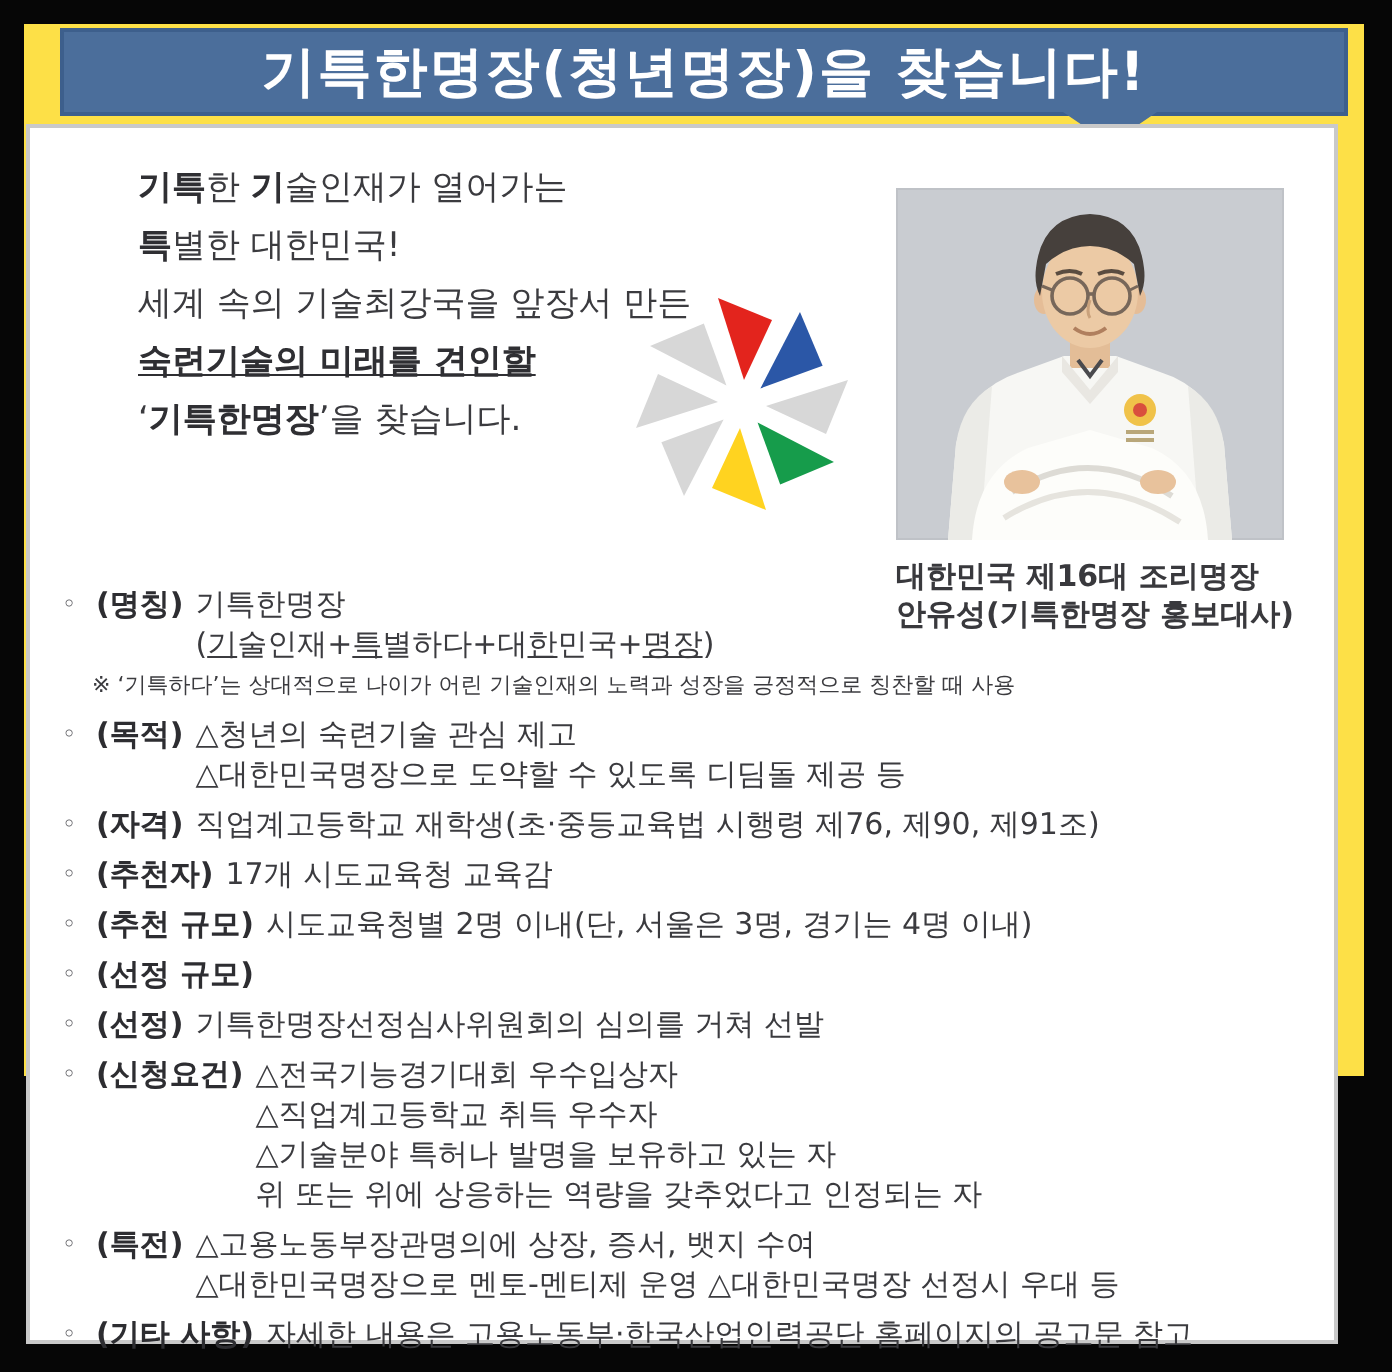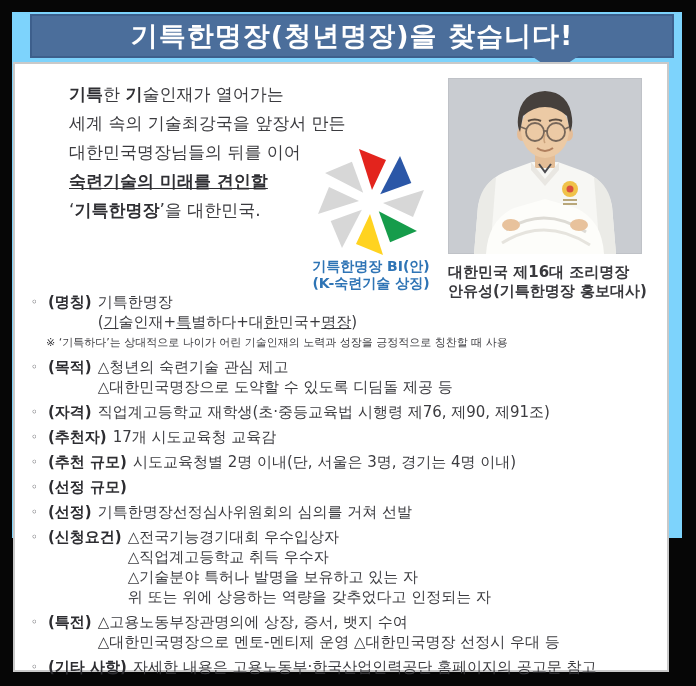--- a/index.html
+++ b/index.html
@@ -1,18 +1,18 @@
 <!DOCTYPE html>
 <html><head>
 <meta charset="utf-8">
 <style>
   html,body{margin:0;padding:0;background:#222;}
   *{box-sizing:border-box;}
   .frame{width:696px;height:686px;background:#060606;padding:12px 14px 12px 12px;position:relative;font-family:"DejaVu Sans","Liberation Sans",sans-serif;}
-  .page{position:relative;width:670px;height:526px;background:#7dd3fc;}
+  .page{position:relative;width:670px;height:526px;background:#fde047;}
 
   
   .header-bar{position:absolute;left:18px;top:2px;width:644px;height:44px;
     background:#4b6e9b;border:2px solid #3d5f8c;display:flex;align-items:center;justify-content:center;}
   .header-title{color:#ffffff;font-size:27px;font-weight:bold;letter-spacing:1px;white-space:nowrap;}
   .tail{position:absolute;bottom:-16px;left:498px;width:0;height:0;
     border-left:25px solid transparent;border-right:25px solid transparent;border-top:17px solid #4b6e9b;}
 
   
   .body-box{position:absolute;left:1px;top:50px;width:656px;height:610px;border:2px solid #c9c9c9;background:#fff;}
@@ -21,21 +21,21 @@
   .intro{position:absolute;left:16px;top:16px;font-size:17px;line-height:29px;color:#3b3b3f;white-space:nowrap;margin-left:38px;}
   .intro .b{font-weight:bold;color:#2f2f33;}
   .intro .u{text-decoration:underline;}
 
   
   .logo-wrap{position:absolute;left:283px;top:80px;width:146px;text-align:center;}
   .logo-wrap svg{display:block;margin:0 auto;}
   .logo-caption{margin-top:2px;color:#2e74b5;font-weight:bold;font-size:14px;line-height:17px;white-space:nowrap;}
 
   
-  .photo-wrap{position:absolute;left:433px;top:14px;width:194px;}
+  .photo-wrap{position:absolute;left:433px;top:30px;width:194px;}
   .photo-wrap svg{display:block;}
   .photo-caption{margin-top:9px;font-weight:bold;font-size:15px;line-height:19px;color:#39393d;white-space:nowrap;}
 
   
   .list{position:absolute;left:16px;top:228px;right:6px;font-size:15px;color:#3b3b3f;}
   .item-wrap{margin-top:5px;}
   .item-wrap:first-child{margin-top:0;}
   .item{display:flex;align-items:flex-start;}
   .marker{width:17px;flex:none;font-size:12px;line-height:20px;color:#55555a;}
   .ilabel{flex:none;font-weight:bold;margin-right:6px;line-height:20px;color:#2d2d31;white-space:nowrap;}
@@ -52,43 +52,39 @@
 
     <div class="header-bar" style="background: rgb(75, 110, 155); border-color: rgb(61, 95, 140);">
       <span class="header-title">기특한명장(청년명장)을 찾습니다!</span>
       <div class="tail" style="border-top-color: rgb(75, 110, 155);"></div>
     </div>
 
     <div class="body-box" style="border-color: rgb(201, 201, 201);">
 
       <div class="intro" id="intro">
           <div class="iline"><span class="b ">기특</span><span class="">한 </span><span class="b ">기</span><span class="">술인재가 열어가는</span></div>
+          <div class="iline"><span class="b ">특</span><span class="">별한 대한민국!</span></div>
           <div class="iline"><span class="">세계 속의 기술최강국을 앞장서 만든</span></div>
-          <div class="iline"><span class="">대한민국명장님들의 뒤를 이어</span></div>
           <div class="iline"><span class="b u">숙련기술의 미래를 견인할</span></div>
-          <div class="iline"><span class="">‘</span><span class="b ">기특한명장</span><span class="">’을 대한민국.</span></div>
+          <div class="iline"><span class="">‘</span><span class="b ">기특한명장</span><span class="">’을 찾습니다.</span></div>
         </div>
 
       <div class="logo-wrap">
         <svg width="126" height="112" viewBox="0 0 126 112">
           <g transform="translate(63,58)">
             <path d="M1 -12 L-12 -53 L15 -42 Z" fill="#e3241d"></path>
             <path d="M1 -12 L-12 -53 L15 -42 Z" transform="rotate(45)" fill="#2b57a7"></path>
             <path d="M1 -12 L-12 -53 L15 -42 Z" transform="rotate(90)" fill="#d7d7d7"></path>
             <path d="M1 -12 L-12 -53 L15 -42 Z" transform="rotate(135)" fill="#169c4b"></path>
             <path d="M1 -12 L-12 -53 L15 -42 Z" transform="rotate(180)" fill="#ffd320"></path>
             <path d="M1 -12 L-12 -53 L15 -42 Z" transform="rotate(225)" fill="#d7d7d7"></path>
             <path d="M1 -12 L-12 -53 L15 -42 Z" transform="rotate(270)" fill="#d7d7d7"></path>
             <path d="M1 -12 L-12 -53 L15 -42 Z" transform="rotate(315)" fill="#d7d7d7"></path>
           </g>
         </svg>
-        <div class="logo-caption" style="color: rgb(46, 116, 181);">
-          <div>기특한명장 BI(안)</div>
-          <div>(K-숙련기술 상징)</div>
-        </div>
       </div>
 
       <div class="photo-wrap">
         <svg width="194" height="176" viewBox="0 0 194 176">
           <rect width="194" height="176" fill="#c9ccd1"></rect>
           <rect width="194" height="176" fill="none" stroke="#bfc2c7" stroke-width="2"></rect>
 
           <path d="M26 176 L30 128 Q36 100 62 92 L84 84 L110 84 L132 92 Q158 100 164 128 L168 176 Z" fill="#f7f7f4"></path>
           <path d="M26 176 L30 128 Q33 108 48 99 L42 176 Z" fill="#ebebe7"></path>
           <path d="M168 176 L164 128 Q161 108 146 99 L152 176 Z" fill="#ebebe7"></path>

